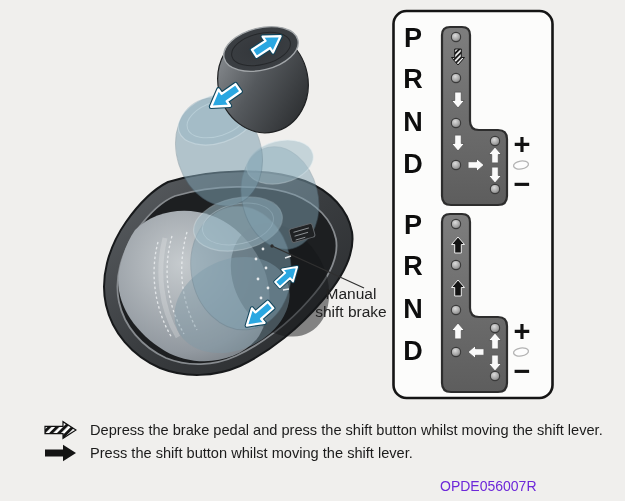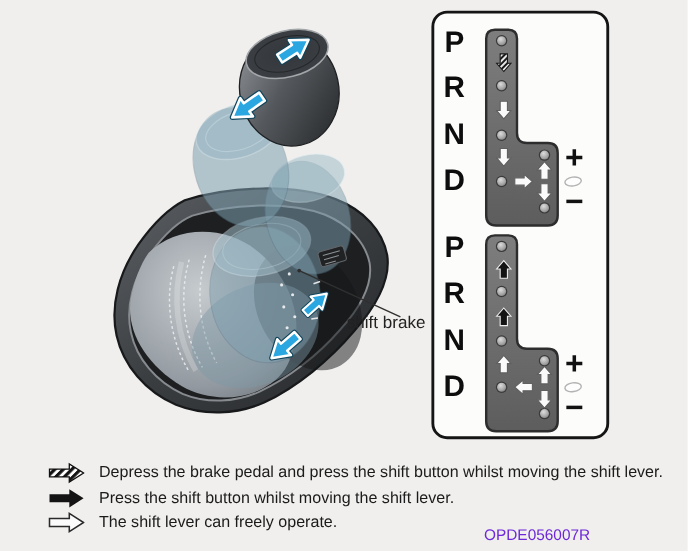--- a/index.html
+++ b/index.html
@@ -209,37 +209,32 @@
   <span class="pm" style="top:168px">−</span>
 
   <span class="g-letter" style="top:210px">P</span>
   <span class="g-letter" style="top:251px">R</span>
   <span class="g-letter" style="top:294px">N</span>
   <span class="g-letter" style="top:336px">D</span>
   <span class="pm" style="top:315px">+</span>
   <span class="pm" style="top:355px">−</span>
 
   <div class="callout">
+    <div>Manual</div>
     <div>shift brake</div>
   </div>
 
   <div class="legend-row" style="top:418px">
     <svg class="legend-icon" width="34" height="22" viewBox="-17 -11 34 22">
       <use href="#legendArrow" fill="url(#hatch)" stroke="#111" stroke-width="1.2"></use>
     </svg>
     <span class="txt">Depress the brake pedal and press the shift button whilst moving the shift lever.</span>
   </div>
   <div class="legend-row" style="top:441px">
     <svg class="legend-icon" width="34" height="22" viewBox="-17 -11 34 22">
       <use href="#legendArrow" fill="#141414"></use>
     </svg>
     <span class="txt">Press the shift button whilst moving the shift lever.</span>
   </div>
-  <div class="legend-row" style="top:463px">
-    <svg class="legend-icon" width="34" height="22" viewBox="-17 -11 34 22">
-      <use href="#legendArrow" fill="#fbfbfb" stroke="#2a2a2a" stroke-width="1.4"></use>
-    </svg>
-    <span class="txt">The shift lever can freely operate.</span>
-  </div>
 
   <div class="fig-code">OPDE056007R</div>
 
 </div>
 
 </body></html>

